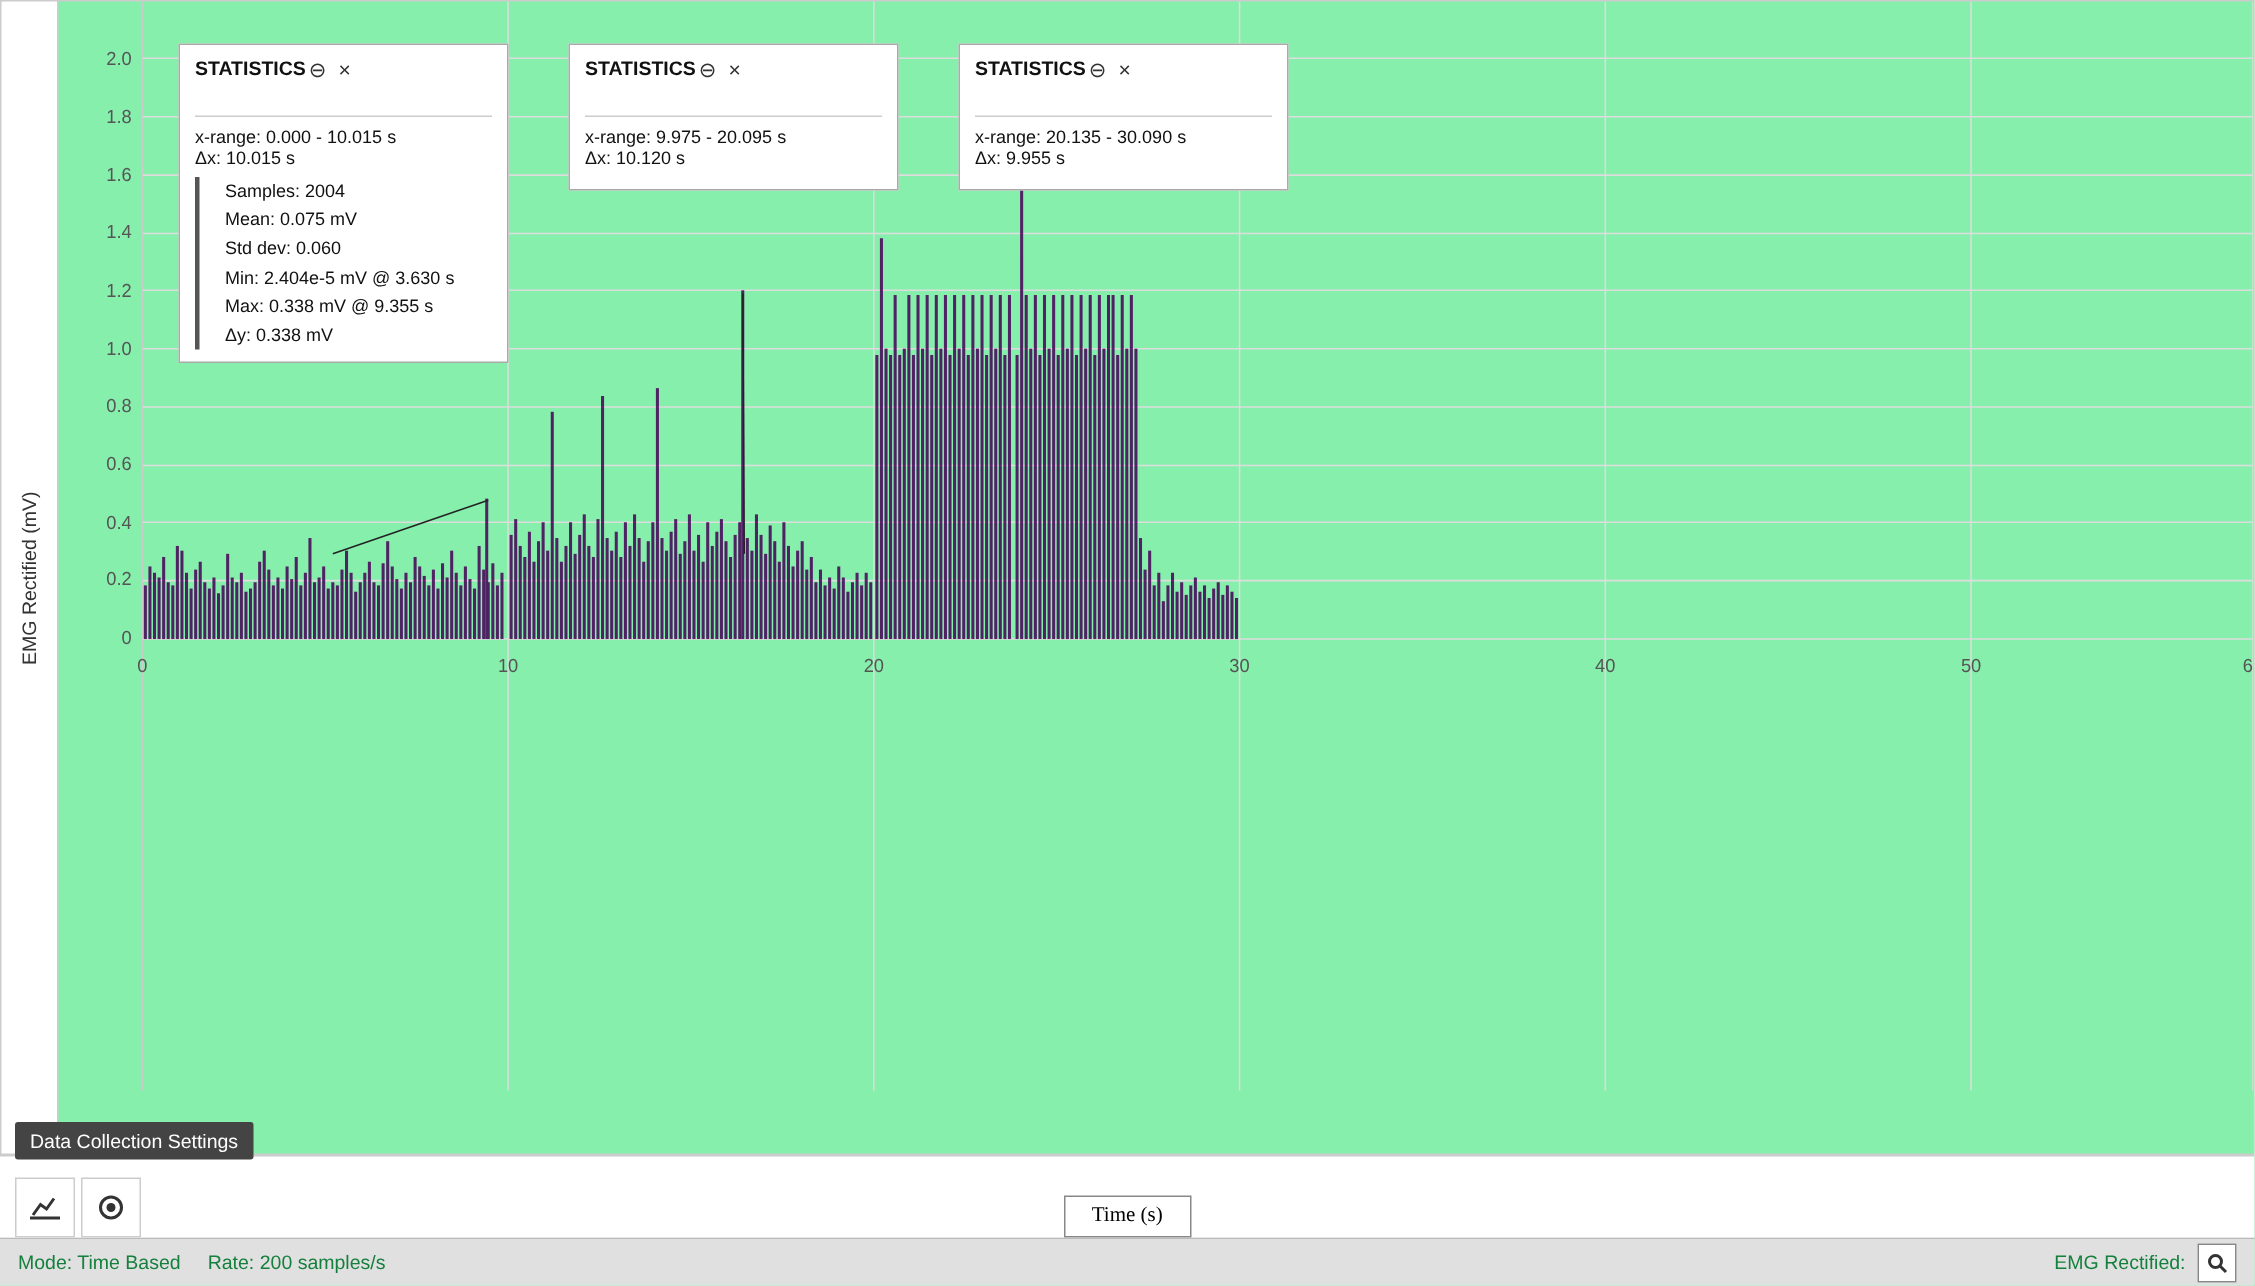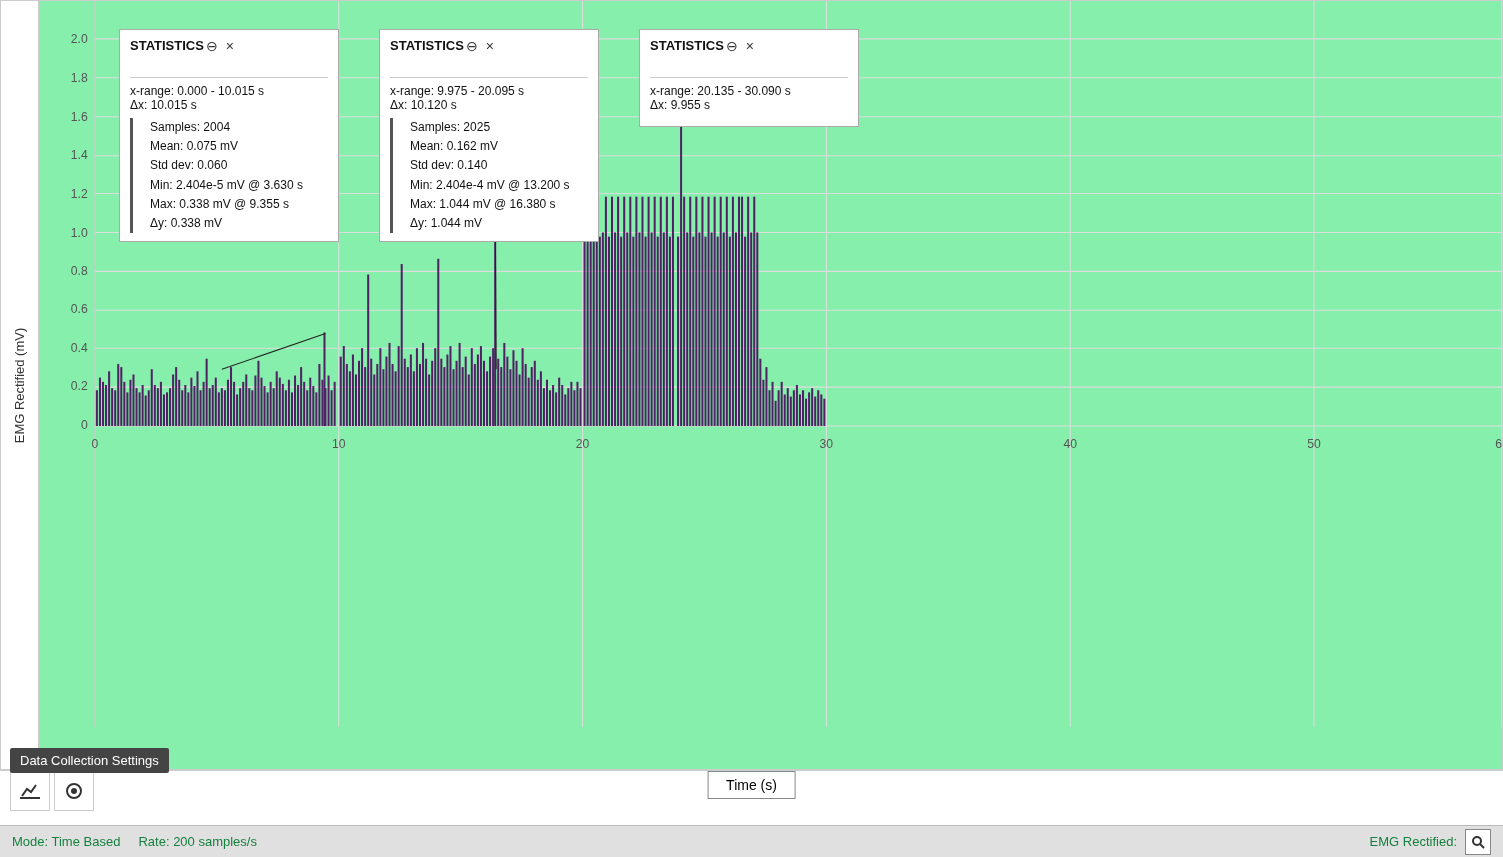--- a/index.html
+++ b/index.html
@@ -91,21 +91,21 @@
     .stats-panel-1 { top: 28px; left: 80px; }
     .stats-panel-2 { top: 28px; left: 340px; }
     .stats-panel-3 { top: 28px; left: 600px; }
 
     
     .bottom-toolbar {
       height: 55px;
       background: white;
       border-top: 1px solid #ccc;
       display: flex;
-      align-items: flex-start;
+      align-items: flex-end;
       padding: 0 10px;
       position: relative;
     }
 
     .toolbar-btn {
       width: 40px;
       height: 40px;
       border: 1px solid #ccc;
       background: white;
       cursor: pointer;
@@ -130,20 +130,21 @@
 
     .time-label-btn {
       position: absolute;
       left: 50%;
       transform: translateX(-50%);
       border: 1px solid #888;
       background: white;
       padding: 5px 18px;
       font-size: 14px;
       cursor: pointer;
+      font-family: Liberation Serif, serif;
     }
 
     
     .status-bar {
       height: 32px;
       background: #e0e0e0;
       border-top: 1px solid #bbb;
       display: flex;
       align-items: center;
       padding: 0 12px;
@@ -513,29 +514,20 @@
         <span>STATISTICS</span>
         <div class="stats-header-controls">
           <button class="stats-header-btn">⊖</button>
           <button class="stats-header-btn">×</button>
         </div>
       </div>
       <div style="border-top:1px solid #ccc; margin-bottom:6px;"></div>
       <div>x-range: 9.975 - 20.095 s</div>
       <div>Δx: 10.120 s</div>
       <div style="height:6px;"></div>
-      <div class="stats-body">
-        <div class="stats-divider"></div>
-        <div>Samples: 2025</div>
-        <div>Mean: 0.162 mV</div>
-        <div>Std dev: 0.140</div>
-        <div>Min: 2.404e-4 mV @ 13.200 s</div>
-        <div>Max: 1.044 mV @ 16.380 s</div>
-        <div>Δy: 1.044 mV</div>
-      </div>
     </div>
 
     <div class="stats-panel stats-panel-3">
       <div class="stats-header">
         <span>STATISTICS</span>
         <div class="stats-header-controls">
           <button class="stats-header-btn">⊖</button>
           <button class="stats-header-btn">×</button>
         </div>
       </div>

